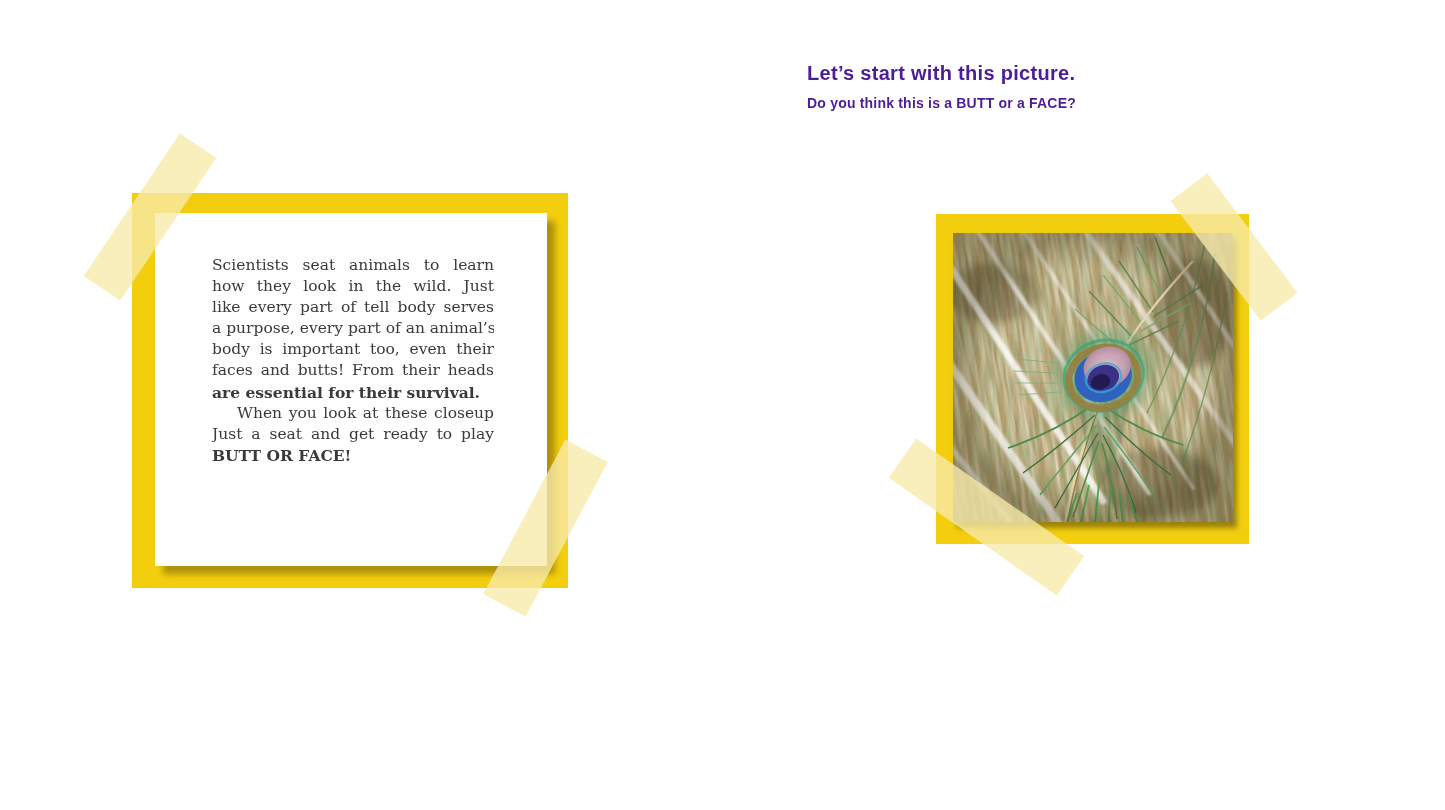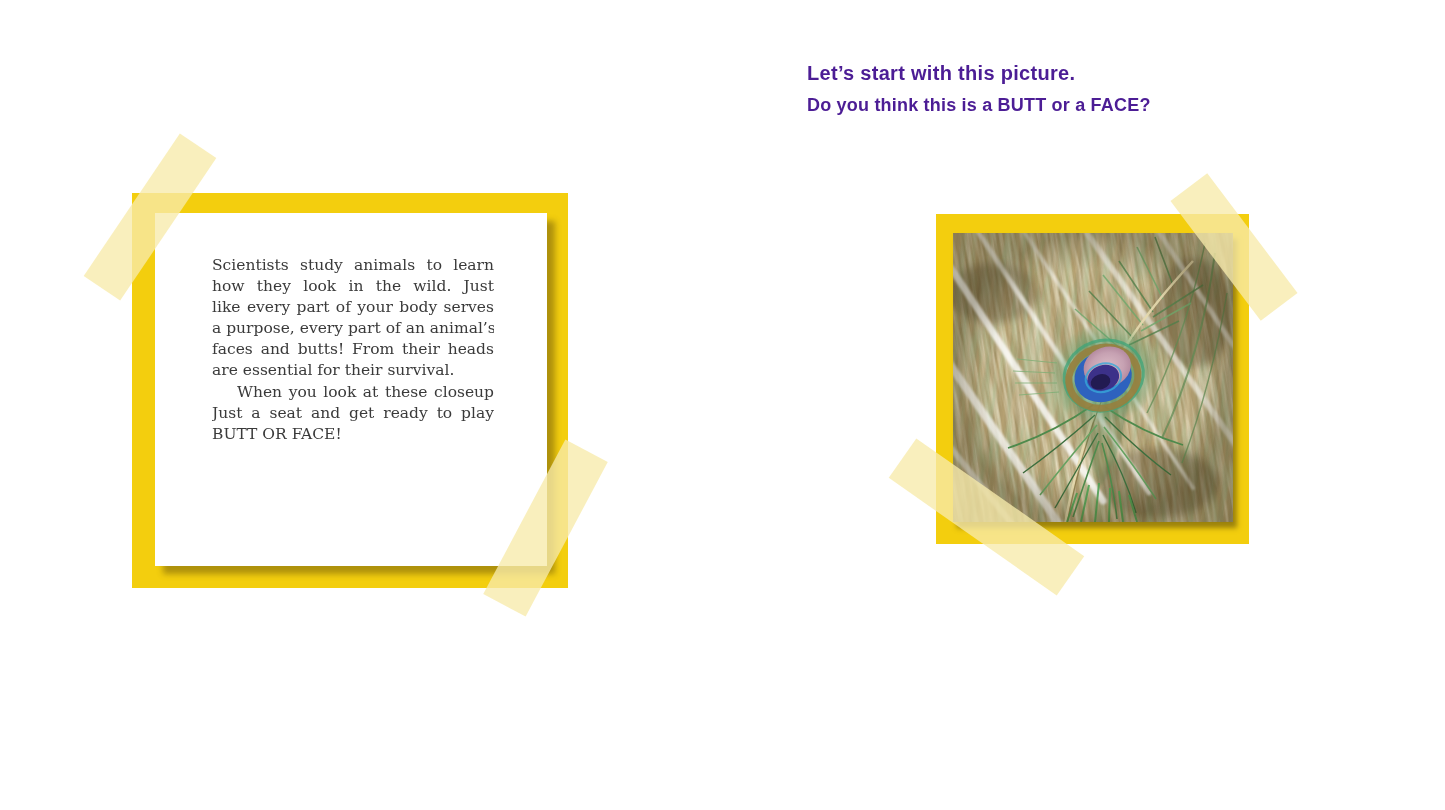--- a/index.html
+++ b/index.html
@@ -13,26 +13,26 @@
   .white-card{
     position:absolute;left:23px;top:20px;width:392px;height:353px;background:#ffffff;
     box-shadow:8px 8px 6px rgba(90,70,10,0.45);
   }
   .body-text{
     position:absolute;left:57px;top:42px;width:282px;overflow:hidden;
     font-family:"DejaVu Serif",serif;font-size:15.5px;line-height:21.1px;
     color:#3A3A3A;
   }
   .tline{text-align:justify;text-align-last:justify;white-space:nowrap;}
-  .tline.last{text-align-last:left;}
+  .tline.last{text-align-last:left;font-weight:bold;}
   .tline.indent{text-indent:25px;}
   
   .heading-block{position:absolute;left:807px;top:62px;color:#4c1d95;}
   .heading{font-size:20px;font-weight:700;letter-spacing:0.3px;line-height:23px;}
-  .subheading{font-size:18px;font-weight:700;letter-spacing:0.2px;margin-top:10px;}
+  .subheading{font-size:14px;font-weight:700;letter-spacing:0.2px;margin-top:10px;}
   
   .yellow-card.right{left:936px;top:214px;width:313px;height:330px;}
   .photo{
     position:absolute;left:17px;top:19px;width:280px;height:289px;overflow:hidden;
     box-shadow:4px 6px 5px rgba(70,55,10,0.5);background:#B7A273;
   }
   .photo svg{display:block;width:100%;height:100%;}
   
   .tape{
     position:absolute;background:rgba(247,235,170,0.78);
@@ -43,24 +43,25 @@
   .tape.d{left:884px;top:493px;width:205px;height:48px;transform:rotate(35deg);}
 </style>
 </head>
 <body>
 
 <div class="canvas">
 
   <div class="yellow-card left">
     <div class="white-card">
       <div class="body-text">
-        <div class="tline">Scientists study animals to learn</div>
+        <div class="tline">Scientists seat animals to learn</div>
         <div class="tline">how they look in the wild. Just</div>
-        <div class="tline">like every part of your body serves</div>
+        <div class="tline">like every part of tell body serves</div>
         <div class="tline">a purpose, every part of an animal’s</div>
+        <div class="tline">body is important too, even their</div>
         <div class="tline">faces and butts! From their heads</div>
         <div class="tline last">are essential for their survival.</div>
         <div class="tline indent">When you look at these closeup</div>
         <div class="tline">Just a seat and get ready to play</div>
         <div class="tline last">BUTT OR FACE!</div>
       </div>
     </div>
   </div>
 
   <div class="heading-block">

